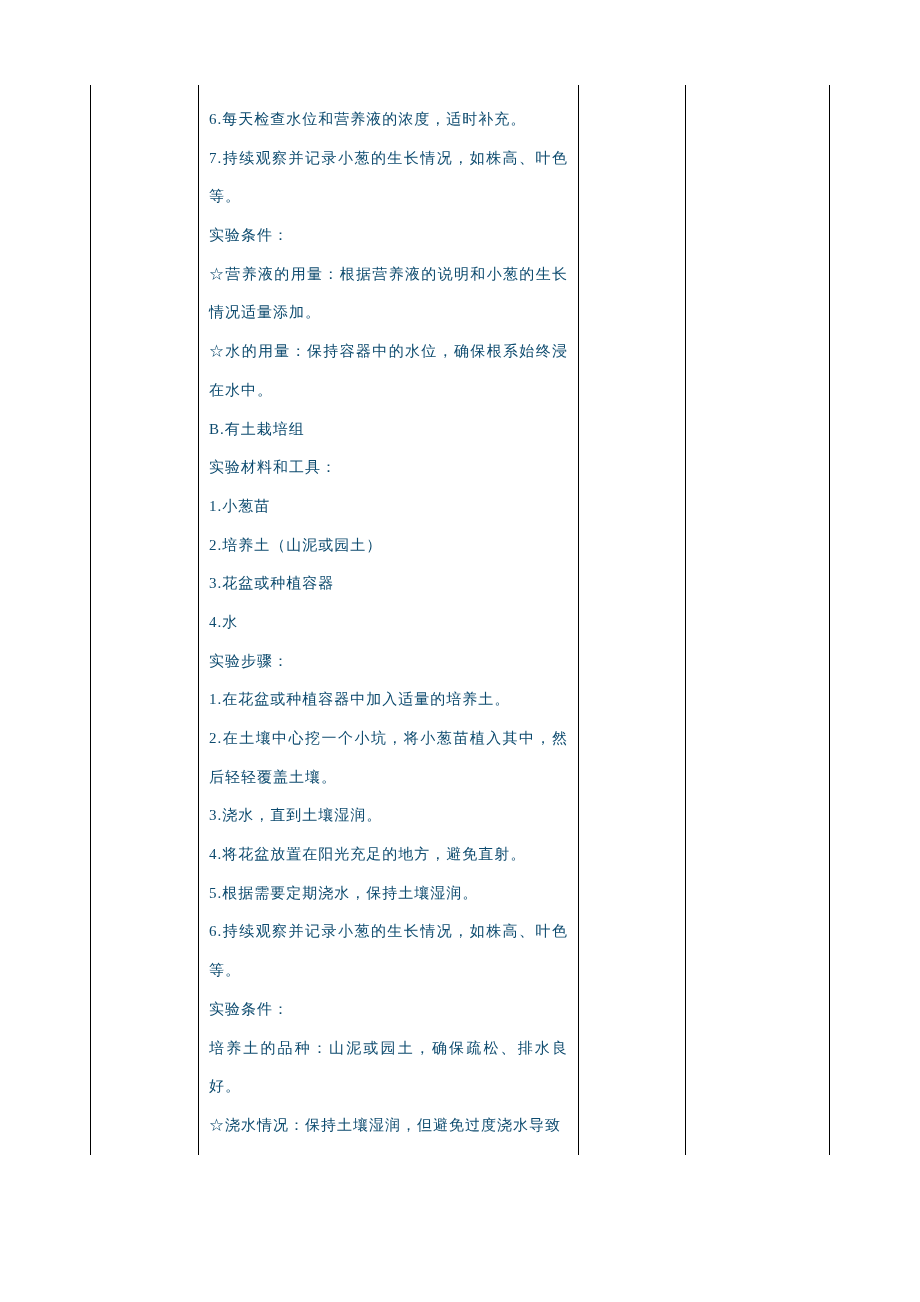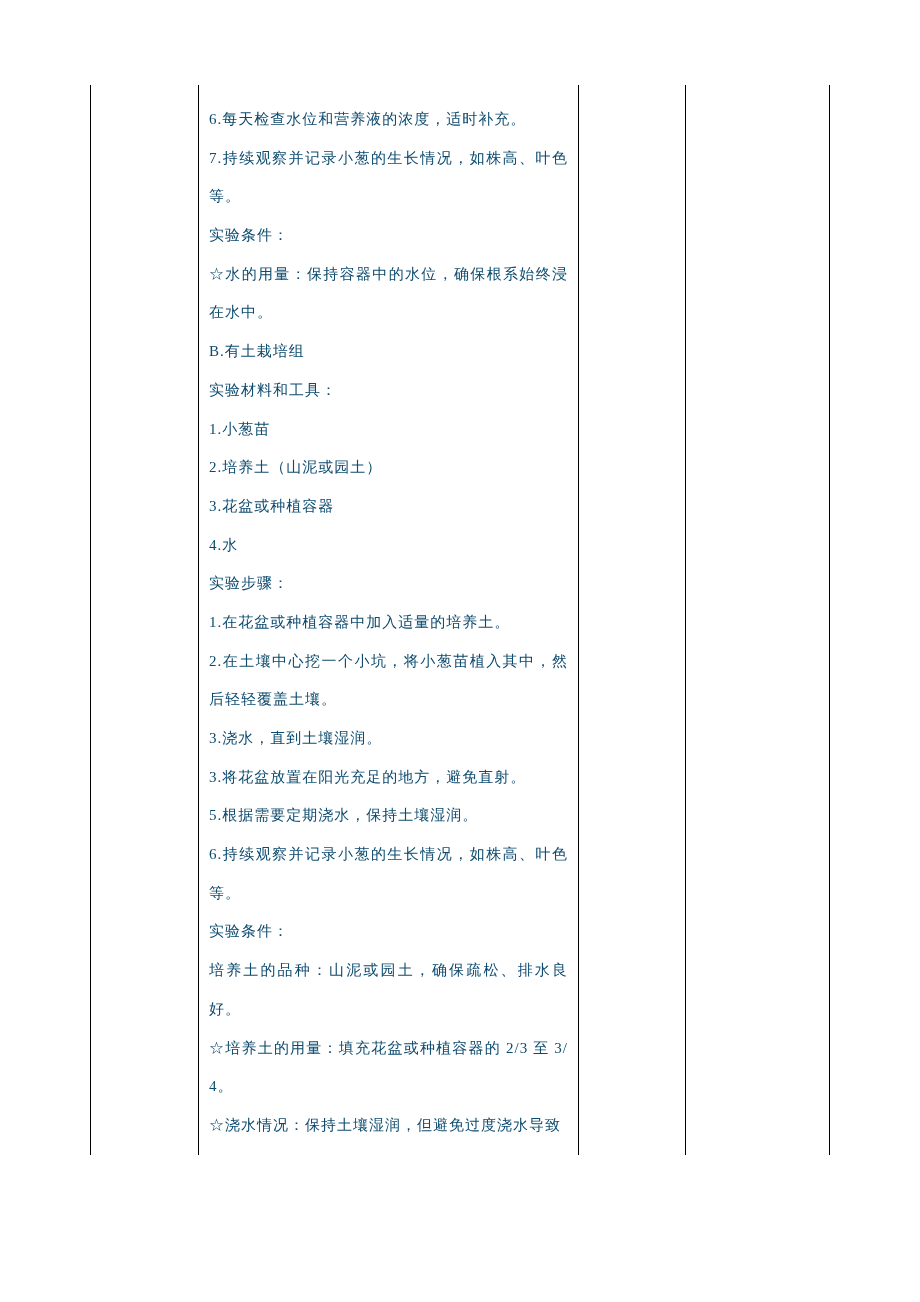--- a/index.html
+++ b/index.html
@@ -51,34 +51,34 @@
   </style>
 </head>
 <body>
 
 <div class="table-container">
   <div class="col col1"></div>
   <div class="col col2">
     <div class="content-line">6.每天检查水位和营养液的浓度，适时补充。</div>
     <div class="content-line">7.持续观察并记录小葱的生长情况，如株高、叶色等。</div>
     <div class="content-line">实验条件：</div>
+    <div class="content-line">☆营养液的用量：根据营养液的说明和小葱的生长情况适量添加。</div>
     <div class="content-line">☆水的用量：保持容器中的水位，确保根系始终浸在水中。</div>
     <div class="content-line">B.有土栽培组</div>
     <div class="content-line">实验材料和工具：</div>
     <div class="content-line">1.小葱苗</div>
     <div class="content-line">2.培养土（山泥或园土）</div>
     <div class="content-line">3.花盆或种植容器</div>
     <div class="content-line">4.水</div>
     <div class="content-line">实验步骤：</div>
     <div class="content-line">1.在花盆或种植容器中加入适量的培养土。</div>
     <div class="content-line">2.在土壤中心挖一个小坑，将小葱苗植入其中，然后轻轻覆盖土壤。</div>
     <div class="content-line">3.浇水，直到土壤湿润。</div>
-    <div class="content-line">3.将花盆放置在阳光充足的地方，避免直射。</div>
+    <div class="content-line">4.将花盆放置在阳光充足的地方，避免直射。</div>
     <div class="content-line">5.根据需要定期浇水，保持土壤湿润。</div>
     <div class="content-line">6.持续观察并记录小葱的生长情况，如株高、叶色等。</div>
     <div class="content-line">实验条件：</div>
     <div class="content-line">培养土的品种：山泥或园土，确保疏松、排水良好。</div>
-    <div class="content-line">☆培养土的用量：填充花盆或种植容器的 2/3 至 3/4。</div>
     <div class="content-line">☆浇水情况：保持土壤湿润，但避免过度浇水导致</div>
   </div>
   <div class="col col3"></div>
   <div class="col col4"></div>
 </div>
 
 </body></html>

